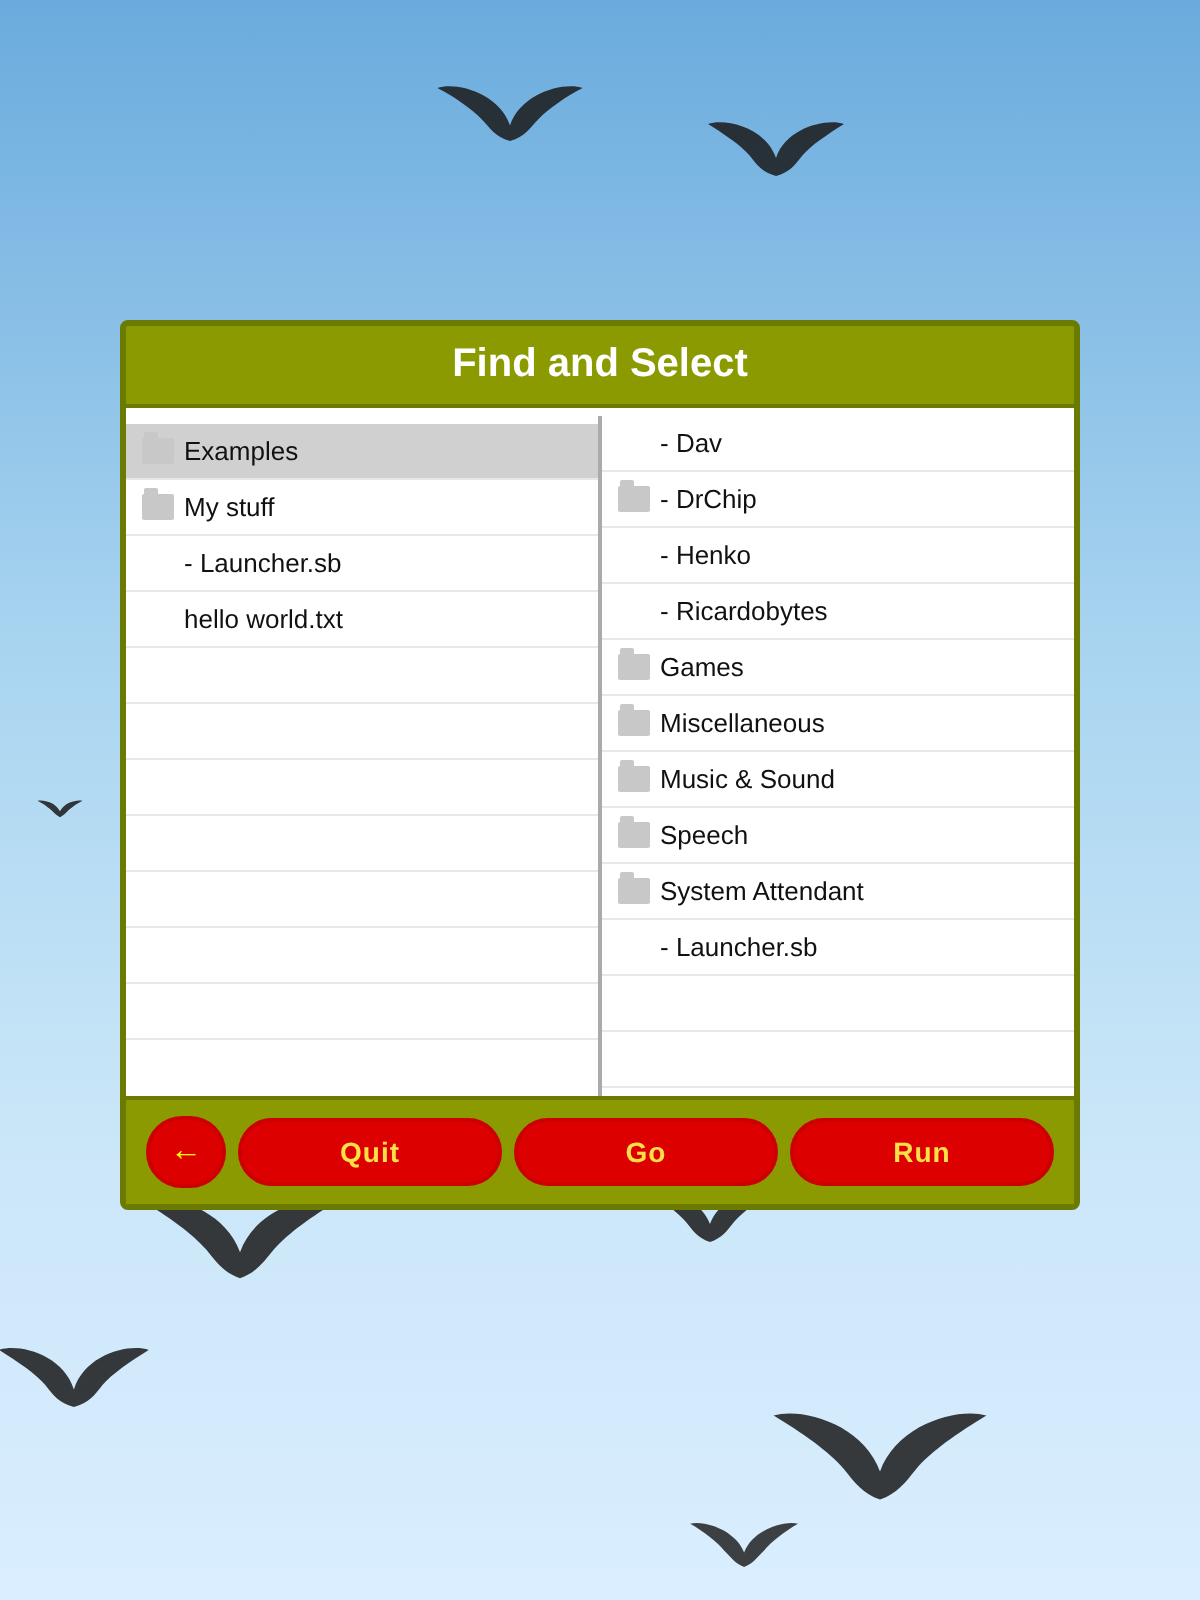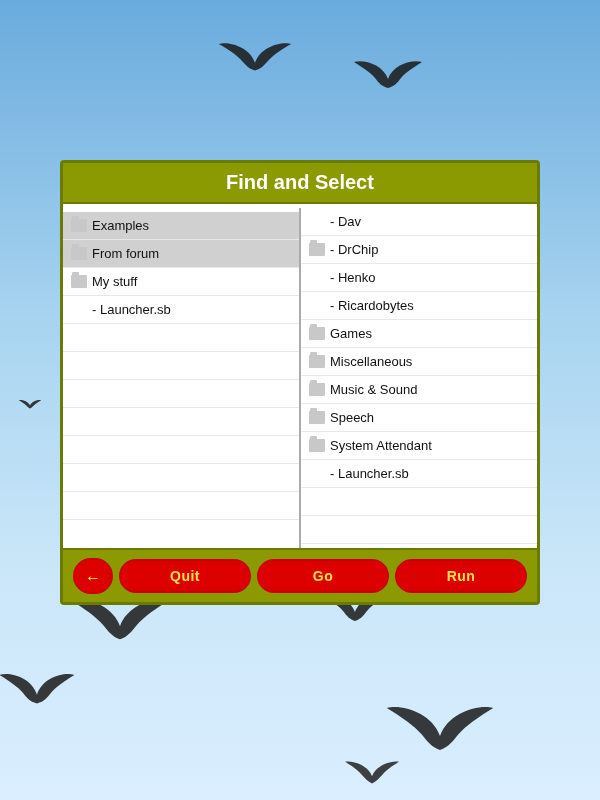--- a/index.html
+++ b/index.html
@@ -207,31 +207,31 @@
 <div class="dialog-overlay">
   <div class="dialog-title">Find and Select</div>
   <div class="dialog-body">
 
     <div class="panel">
 
       <div class="list-item selected">
         <span class="folder-icon"></span>
         <span>Examples</span>
       </div>
-      <div class="list-item selected" style="background:#d0d0d0;">
-        <span class="folder-icon"></span>
-        <span>From forum</span>
-      </div>
       <div class="list-item">
         <span class="folder-icon"></span>
         <span>My stuff</span>
       </div>
       <div class="list-item">
         <span class="no-icon"></span>
         <span>- Launcher.sb</span>
+      </div>
+      <div class="list-item">
+        <span class="no-icon"></span>
+        <span>hello world.txt</span>
       </div>
       <div class="empty-row"></div>
       <div class="empty-row"></div>
       <div class="empty-row"></div>
       <div class="empty-row"></div>
       <div class="empty-row"></div>
       <div class="empty-row"></div>
       <div class="empty-row"></div>
     </div>
 

